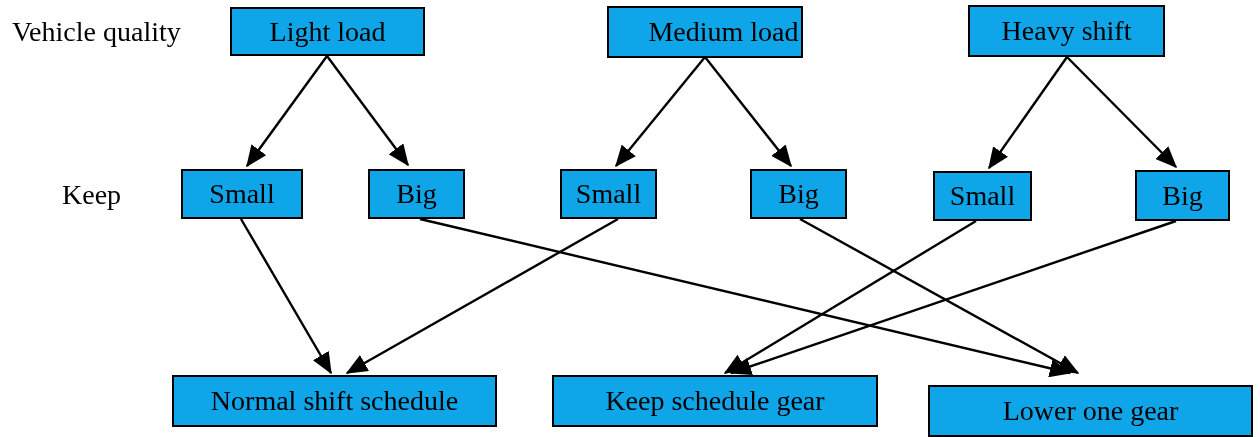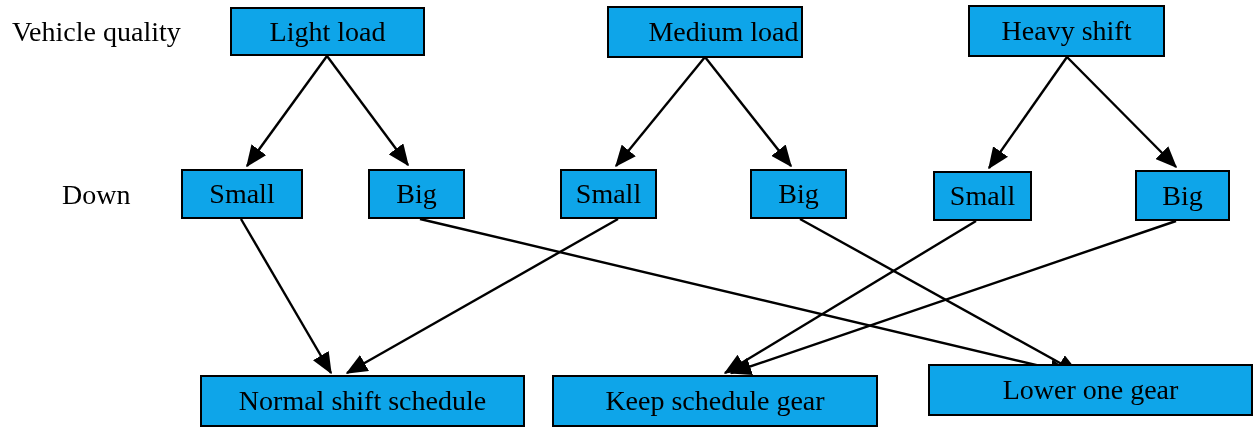--- a/index.html
+++ b/index.html
@@ -71,30 +71,30 @@
         <line x1="241" y1="219" x2="331" y2="373" class="edge-line" marker-end="url(#arrowhead)"></line>
         <line x1="618" y1="219" x2="347" y2="373" class="edge-line" marker-end="url(#arrowhead)"></line>
         <line x1="420" y1="219" x2="1070" y2="373" class="edge-line" marker-end="url(#arrowhead)"></line>
         <line x1="800" y1="219" x2="1078" y2="373" class="edge-line" marker-end="url(#arrowhead)"></line>
         <line x1="976" y1="221" x2="725" y2="373" class="edge-line" marker-end="url(#arrowhead)"></line>
         <line x1="1176" y1="221" x2="731" y2="373" class="edge-line" marker-end="url(#arrowhead)"></line>
       </g>
   </svg>
 
   <div class="row-label" style="left: 12px; top: 7px; width: 190px; height: 50px;">Vehicle quality</div>
-  <div class="row-label" style="left: 62px; top: 169px; width: 90px; height: 51px;">Down</div>
+  <div class="row-label" style="left: 62px; top: 169px; width: 90px; height: 51px;">Keep</div>
 
   <div id="nodes-layer">
       <div class="node-box" style="left: 230px; top: 7px; width: 195px; height: 49px;">Light load</div>
       <div class="node-box" style="left: 607px; top: 6px; width: 196px; height: 52px; padding-left: 37px;">Medium load</div>
       <div class="node-box" style="left: 968px; top: 5px; width: 197px; height: 52px;">Heavy shift</div>
       <div class="node-box" style="left: 181px; top: 169px; width: 122px; height: 50px;">Small</div>
       <div class="node-box" style="left: 368px; top: 169px; width: 97px; height: 50px;">Big</div>
       <div class="node-box" style="left: 560px; top: 169px; width: 97px; height: 50px;">Small</div>
       <div class="node-box" style="left: 750px; top: 169px; width: 97px; height: 50px;">Big</div>
       <div class="node-box" style="left: 933px; top: 171px; width: 99px; height: 50px;">Small</div>
       <div class="node-box" style="left: 1135px; top: 170px; width: 95px; height: 51px;">Big</div>
-      <div class="node-box" style="left: 172px; top: 375px; width: 325px; height: 52px; margin-left: 28px;">Normal shift schedule</div>
+      <div class="node-box" style="left: 172px; top: 375px; width: 325px; height: 52px;">Normal shift schedule</div>
       <div class="node-box" style="left: 552px; top: 375px; width: 326px; height: 52px;">Keep schedule gear</div>
-      <div class="node-box" style="left: 928px; top: 364px; width: 325px; height: 52px;">Lower one gear</div>
+      <div class="node-box" style="left: 928px; top: 385px; width: 325px; height: 52px;">Lower one gear</div>
     </div>
 
 </div>
 
 </body></html>

